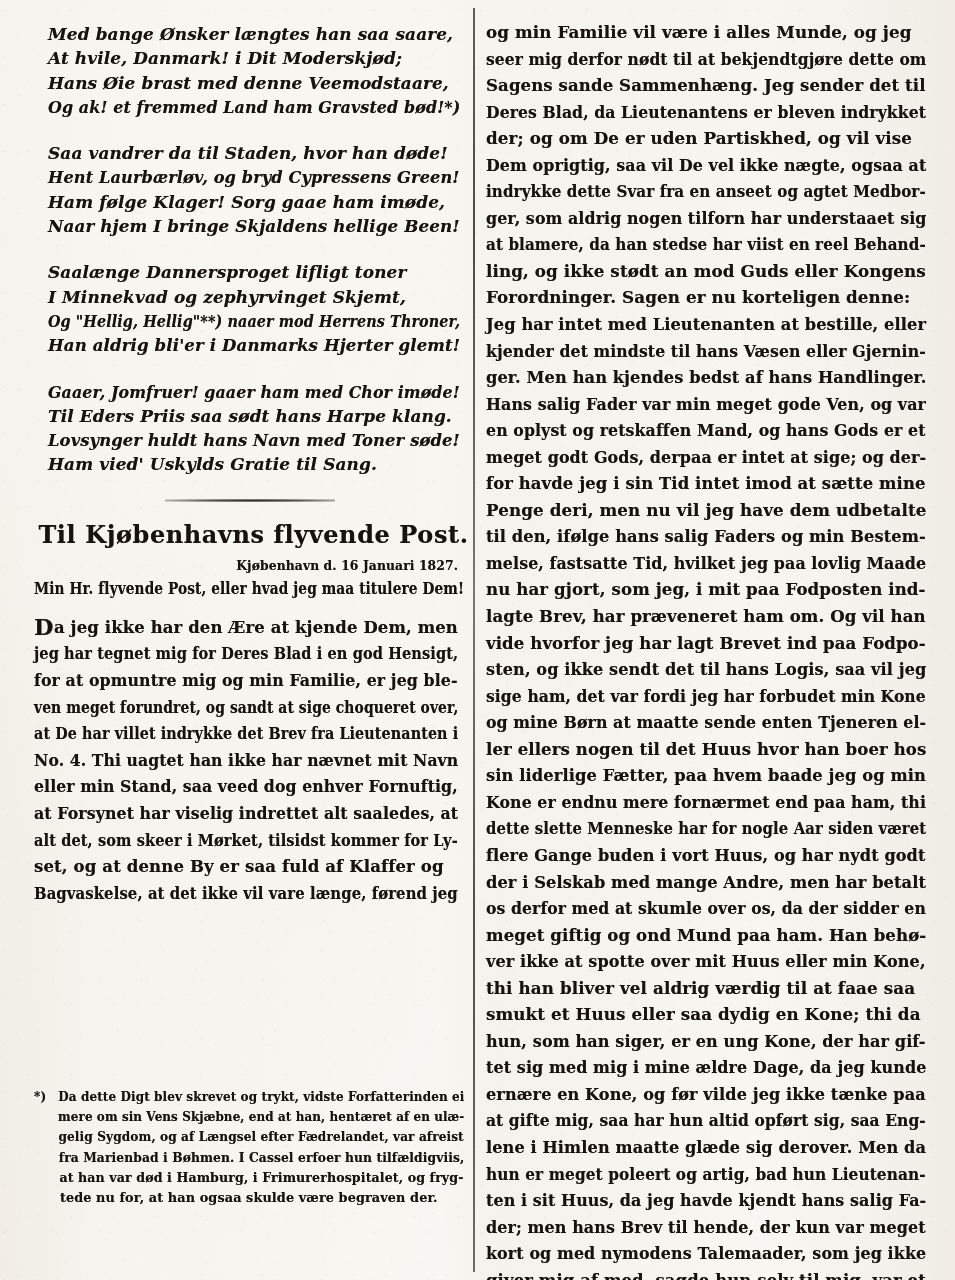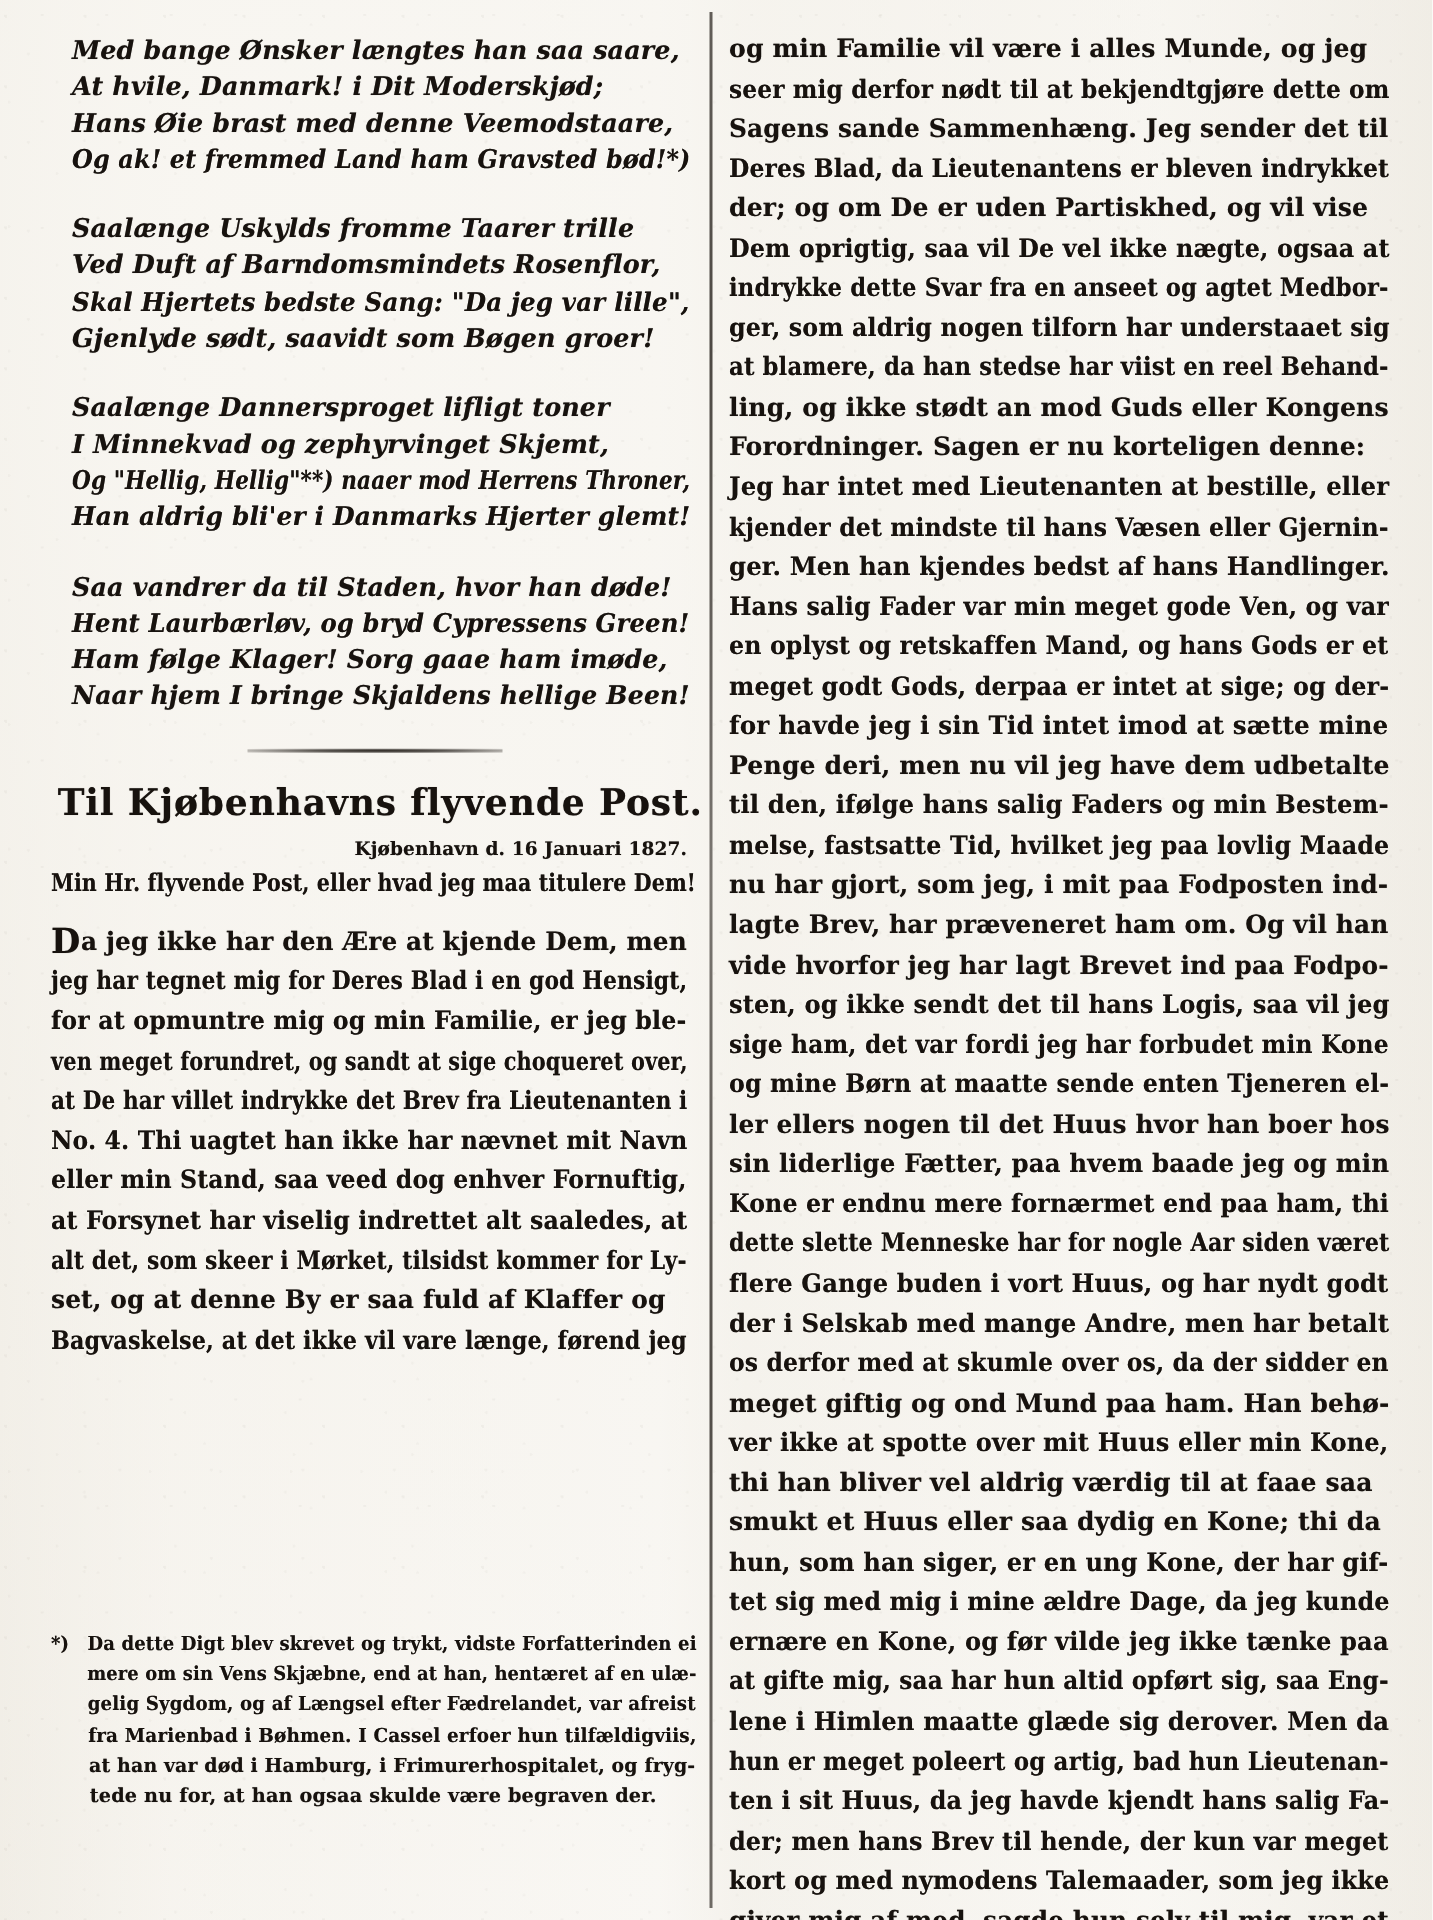--- a/index.html
+++ b/index.html
@@ -174,36 +174,36 @@
   <div class="col" id="col-left">
 
     <div id="poem">
       <div class="stanza">
         <div class="verse frak" style="transform-origin: left top; transform: scaleX(0.9856);">Med bange Ønsker længtes han saa saare,</div>
         <div class="verse frak" style="transform-origin: left top; transform: scaleX(0.9856);">At hvile, Danmark! i Dit Moderskjød;</div>
         <div class="verse frak" style="transform-origin: left top; transform: scaleX(0.9856);">Hans Øie brast med denne Veemodstaare,</div>
         <div class="verse frak" style="transform-origin: left top; transform: scaleX(0.9279);">Og ak! et fremmed Land ham Gravsted bød!*)</div>
       </div>
       <div class="stanza">
-        <div class="verse frak" style="transform-origin: left top; transform: scaleX(0.9856);">Saalænge Uskylds fromme Taarer trille</div>
-        <div class="verse frak" style="transform-origin: left top; transform: scaleX(0.9856);">Ved Duft af Barndomsmindets Rosenflor,</div>
-        <div class="verse frak" style="transform-origin: left top; transform: scaleX(0.9537);">Skal Hjertets bedste Sang: "Da jeg var lille",</div>
-        <div class="verse frak" style="transform-origin: left top; transform: scaleX(0.9856);">Gjenlyde sødt, saavidt som Bøgen groer!</div>
+        <div class="verse frak" style="transform-origin: left top; transform: scaleX(0.9856);">Saa vandrer da til Staden, hvor han døde!</div>
+        <div class="verse frak" style="transform-origin: left top; transform: scaleX(0.9428);">Hent Laurbærløv, og bryd Cypressens Green!</div>
+        <div class="verse frak" style="transform-origin: left top; transform: scaleX(0.9856);">Ham følge Klager! Sorg gaae ham imøde,</div>
+        <div class="verse frak" style="transform-origin: left top; transform: scaleX(0.9763);">Naar hjem I bringe Skjaldens hellige Been!</div>
       </div>
       <div class="stanza">
         <div class="verse frak" style="transform-origin: left top; transform: scaleX(0.9856);">Saalænge Dannersproget lifligt toner</div>
         <div class="verse frak" style="transform-origin: left top; transform: scaleX(0.9856);">I Minnekvad og zephyrvinget Skjemt,</div>
         <div class="verse frak" style="transform-origin: left top; transform: scaleX(0.8357);">Og "Hellig, Hellig"**) naaer mod Herrens Throner,</div>
         <div class="verse frak" style="transform-origin: left top; transform: scaleX(0.9671);">Han aldrig bli'er i Danmarks Hjerter glemt!</div>
       </div>
       <div class="stanza">
-        <div class="verse frak" style="transform-origin: left top; transform: scaleX(0.9856);">Saa vandrer da til Staden, hvor han døde!</div>
-        <div class="verse frak" style="transform-origin: left top; transform: scaleX(0.9428);">Hent Laurbærløv, og bryd Cypressens Green!</div>
-        <div class="verse frak" style="transform-origin: left top; transform: scaleX(0.9856);">Ham følge Klager! Sorg gaae ham imøde,</div>
-        <div class="verse frak" style="transform-origin: left top; transform: scaleX(0.9763);">Naar hjem I bringe Skjaldens hellige Been!</div>
+        <div class="verse frak" style="transform-origin: left top; transform: scaleX(0.9217);">Gaaer, Jomfruer! gaaer ham med Chor imøde!</div>
+        <div class="verse frak" style="transform-origin: left top; transform: scaleX(0.9856);">Til Eders Priis saa sødt hans Harpe klang.</div>
+        <div class="verse frak" style="transform-origin: left top; transform: scaleX(0.9537);">Lovsynger huldt hans Navn med Toner søde!</div>
+        <div class="verse frak" style="transform-origin: left top; transform: scaleX(0.9856);">Ham vied' Uskylds Gratie til Sang.</div>
       </div>
     </div>
 
     <div id="poem-rule"></div>
 
     <div id="article-title" class="frak" style="transform-origin: center top; transform: scaleX(0.9795);">Til Kjøbenhavns flyvende Post.</div>
     <div id="article-dateline" class="frak" style="transform-origin: right top; transform: scaleX(0.9954);">Kjøbenhavn d. 16 Januari 1827.</div>
     <div id="article-salutation" class="frak" style="transform-origin: left top; transform: scaleX(0.8431);">Min Hr. flyvende Post, eller hvad jeg maa titulere Dem!</div>
 
     <div class="body-block">

